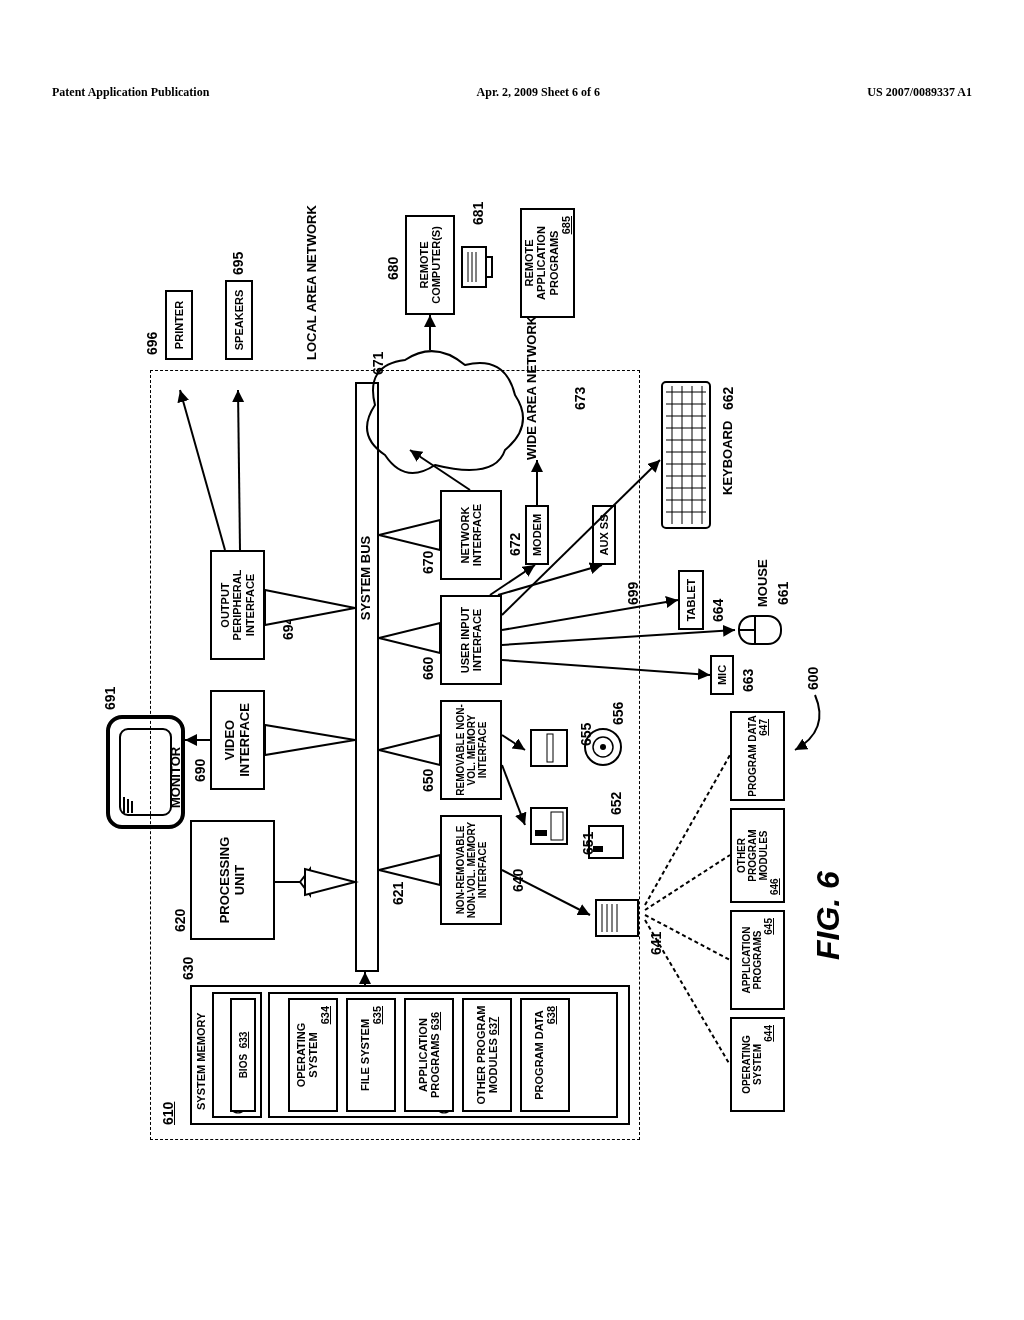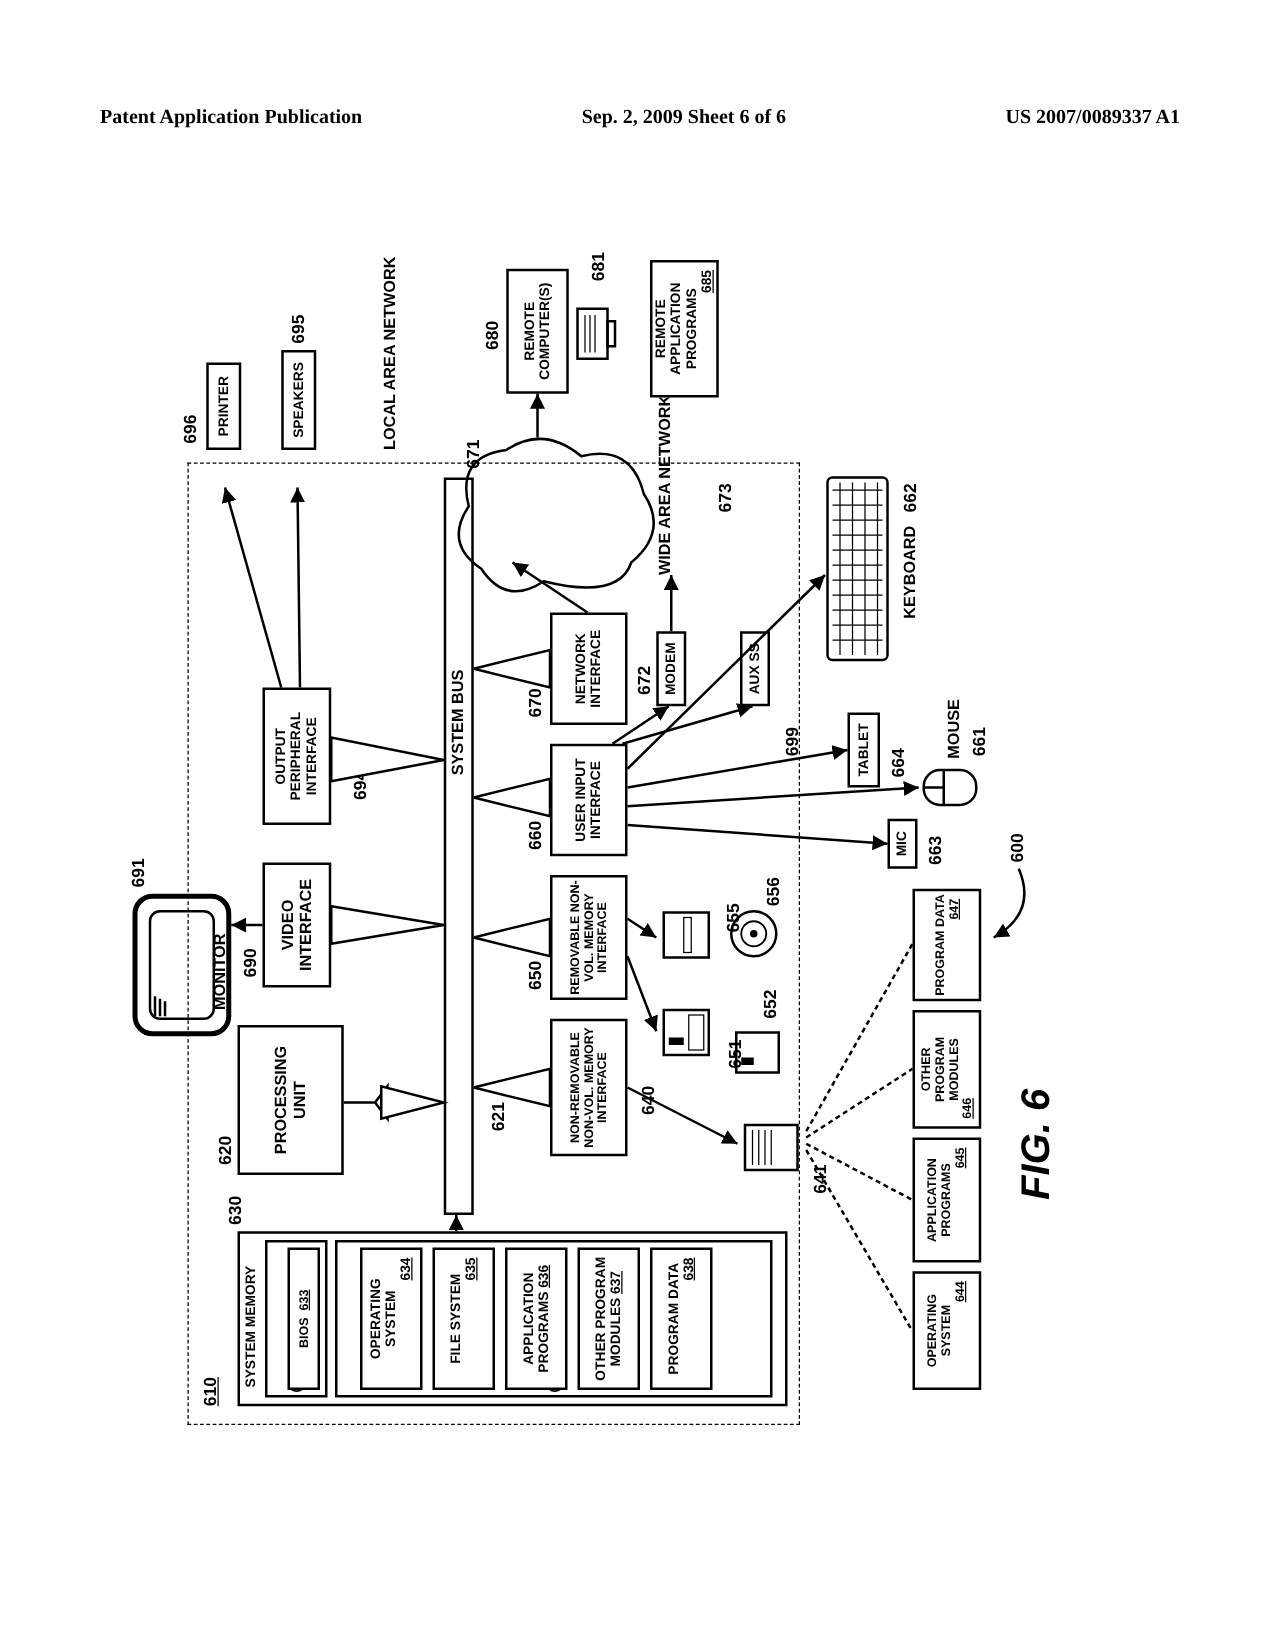--- a/index.html
+++ b/index.html
@@ -16,22 +16,22 @@
     padding-top: 60px;
     box-sizing: border-box;
   }
   .header {
     position: absolute;
     top: 85px;
     left: 0;
     right: 0;
     display: flex;
     justify-content: space-between;
-    padding: 0 80px;
-    font-size: 16px;
+    padding: 0 52px;
+    font-size: 12px;
     font-weight: bold;
   }
   .figure-area {
     position: absolute;
     top: 150px;
     left: 130px;
     width: 770px;
     height: 1000px;
     transform: rotate(-90deg);
     transform-origin: center center;
@@ -91,21 +91,21 @@
   svg.shape { position: absolute; }
   .small { font-size: 11px; }
   .tiny { font-size: 10px; }
 </style>
 </head>
 <body>
 
 <div class="page">
   <div class="header">
     <span>Patent Application Publication</span>
-    <span>Sep. 2, 2009  Sheet 6 of 6</span>
+    <span>Apr. 2, 2009  Sheet 6 of 6</span>
     <span>US 2007/0089337 A1</span>
   </div>
 
   <div class="figure-area">
     <div class="diagram">
 
       <div class="box dashed" style="left:10px; top:20px; width:770px; height:490px; border-width:1.5px;"></div>
       <div class="num" style="left:25px; top:30px;">610</div>
 
       <div class="box" style="left:25px; top:60px; width:140px; height:440px;"></div>

